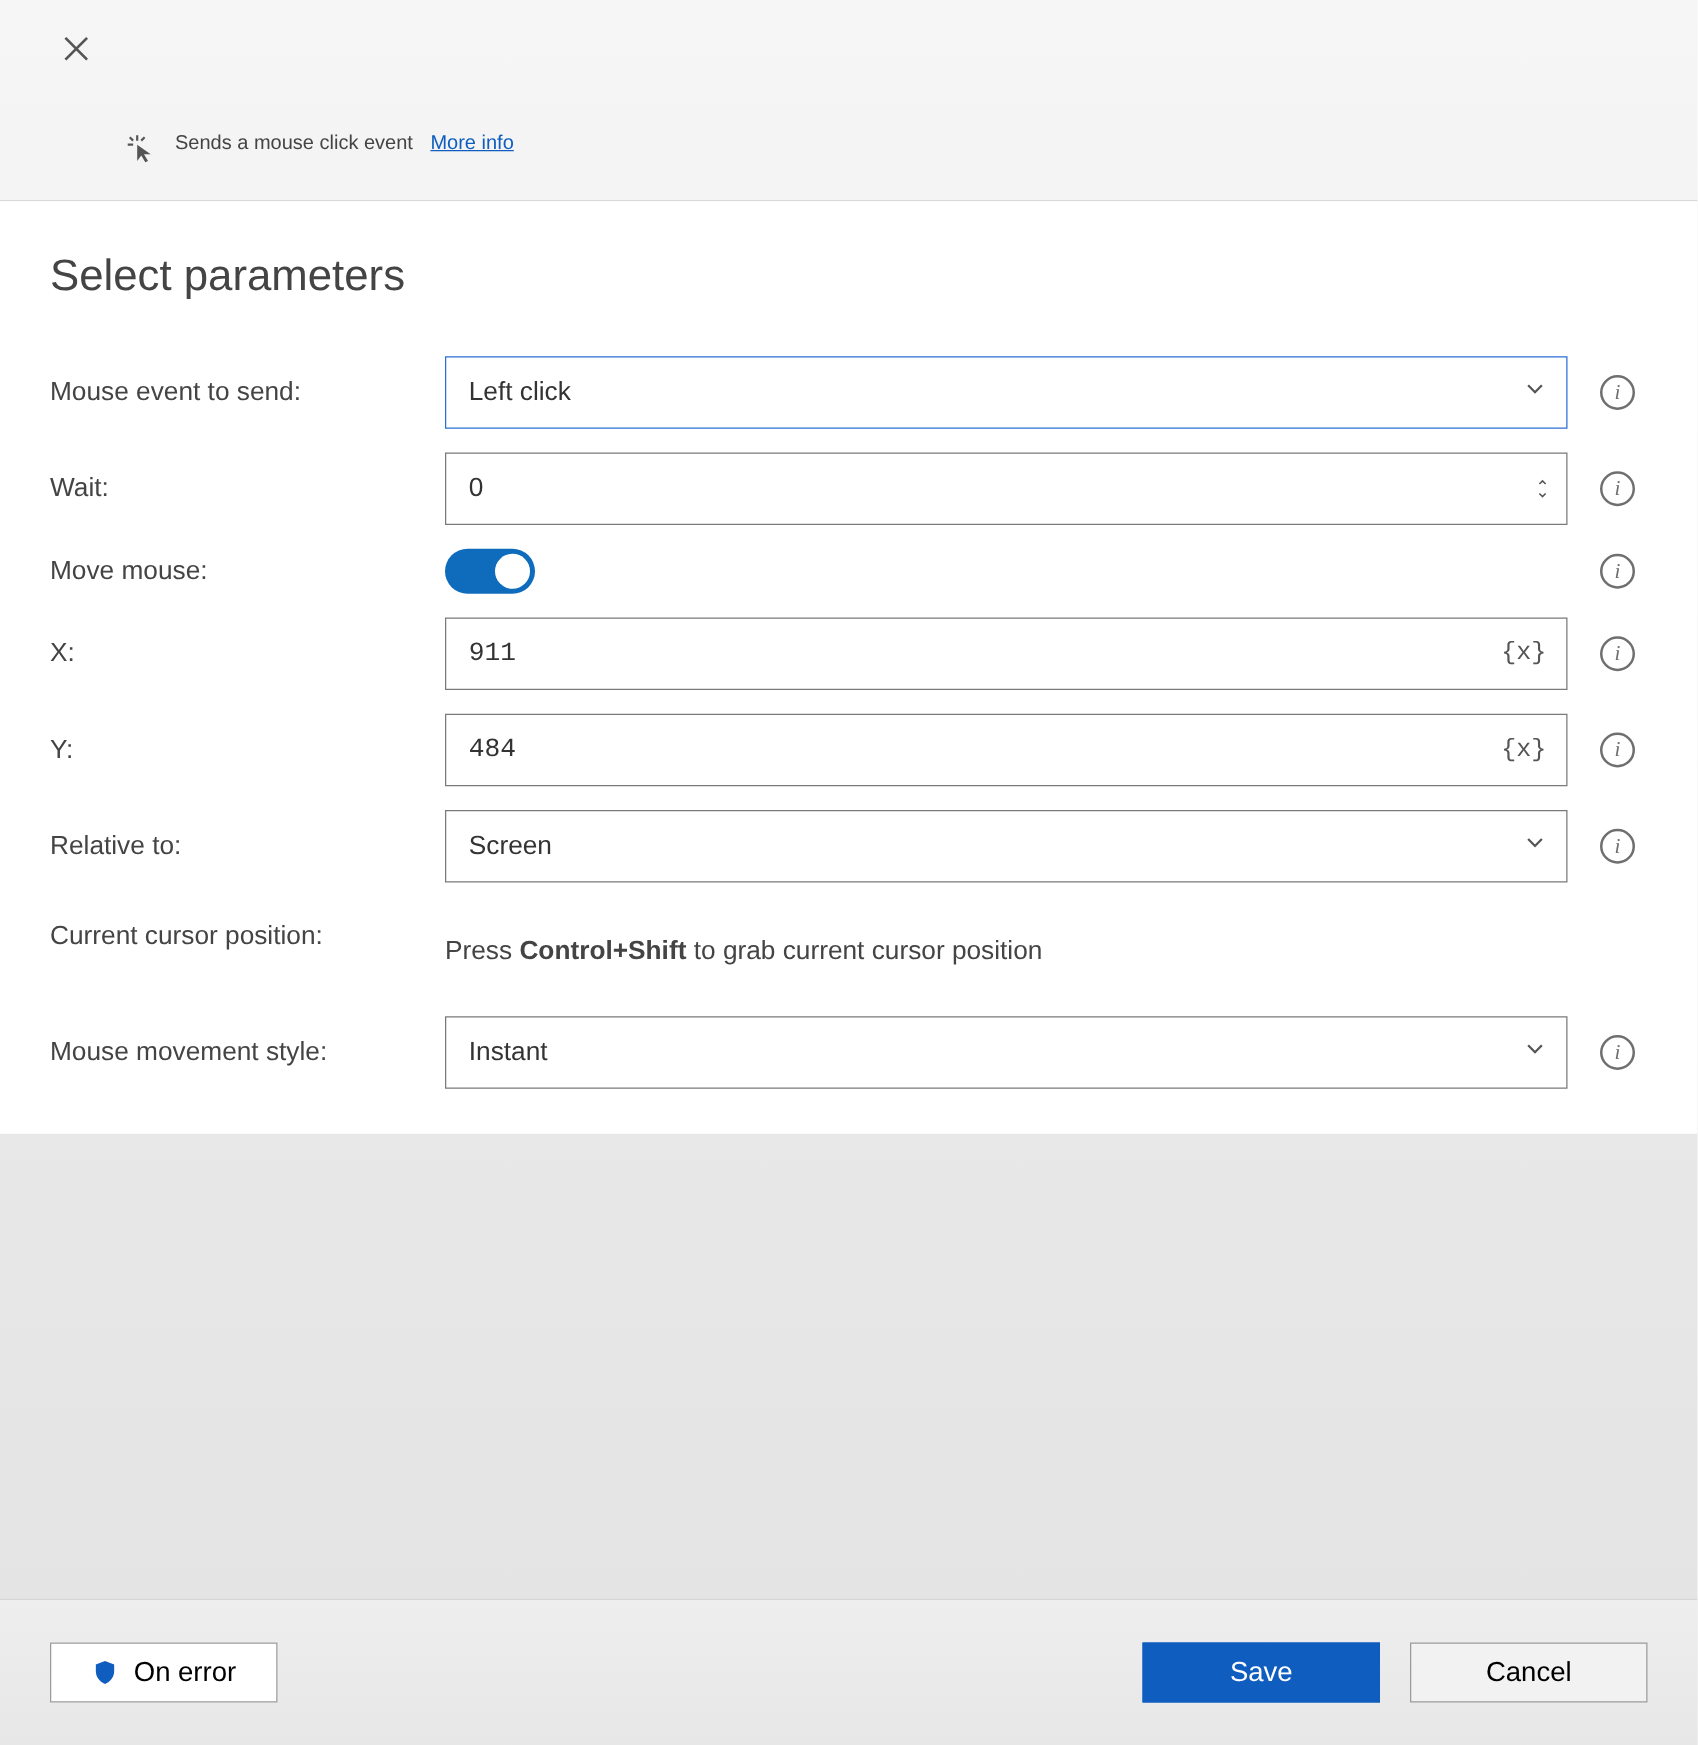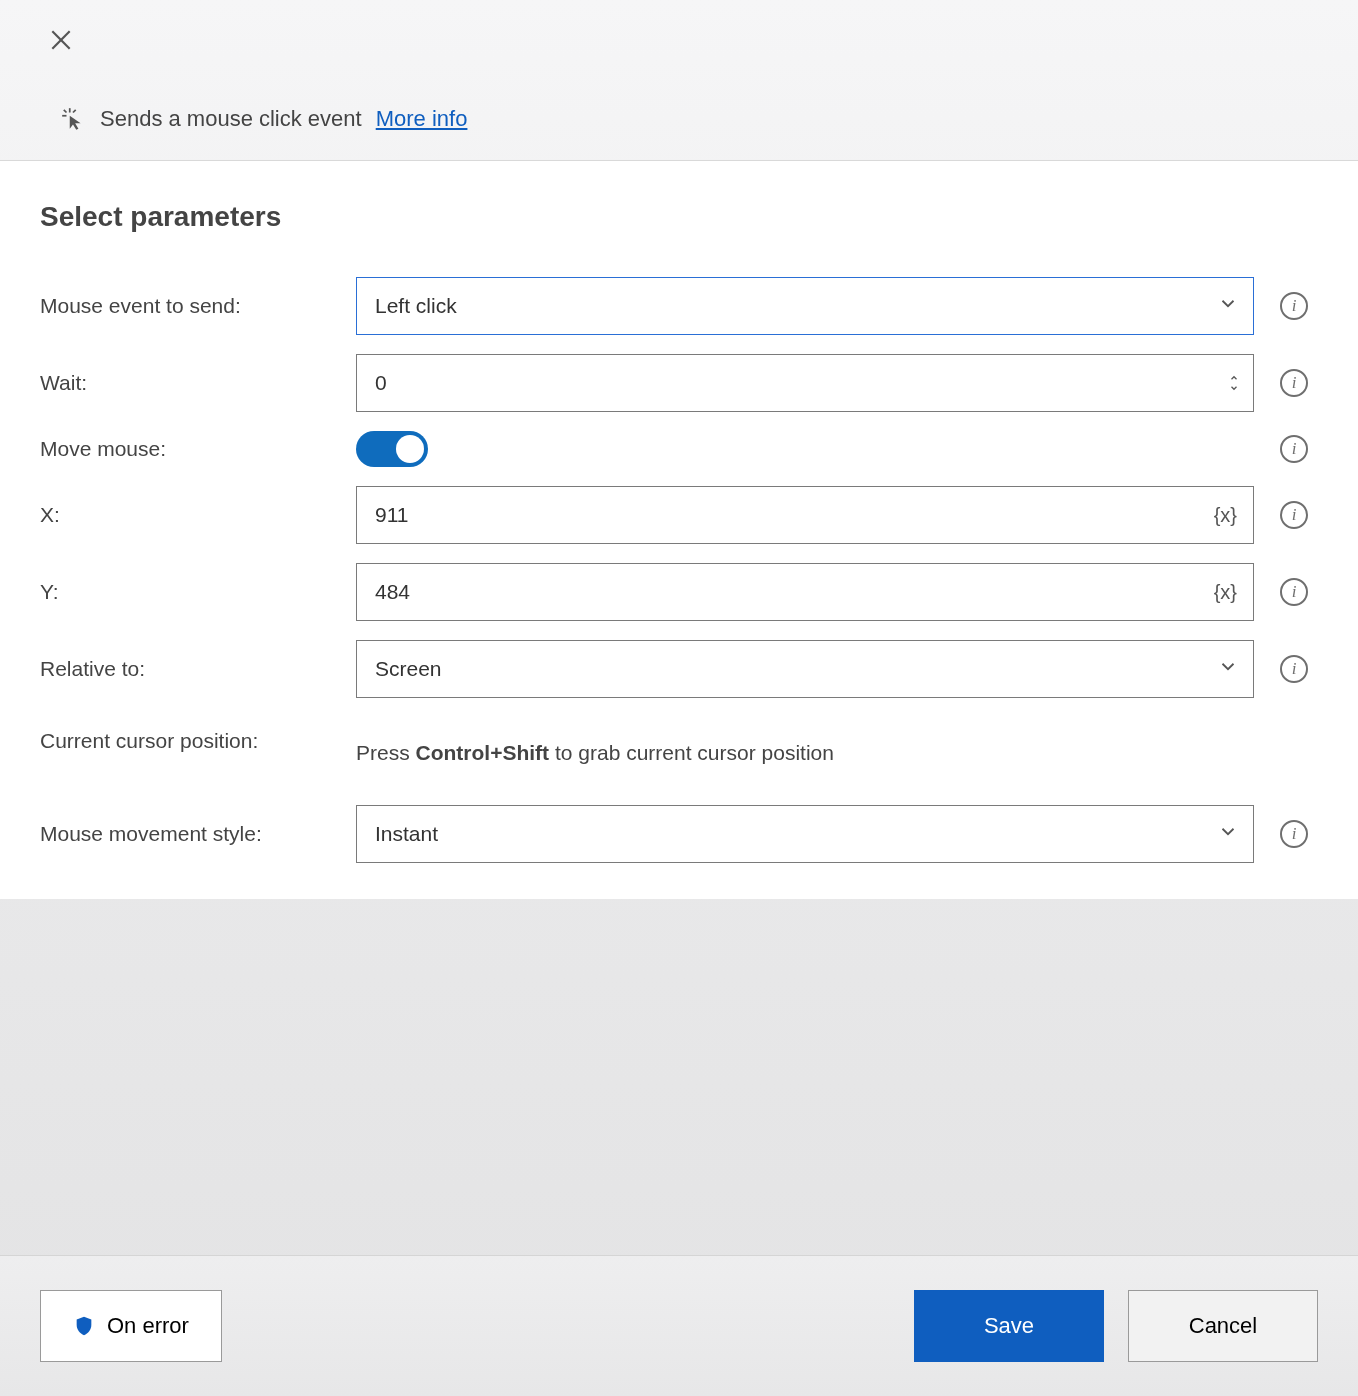--- a/index.html
+++ b/index.html
@@ -30,40 +30,41 @@
     line-height: 1;
     color: #555;
     cursor: pointer;
     padding: 4px 8px;
   }
   .subtitle-row {
     display: flex;
     align-items: flex-start;
     gap: 14px;
     padding: 44px 40px 28px 60px;
-    font-size: 22px;
+    font-size: 16px;
     color: #444;
+    margin-left: 40px;
   }
   .subtitle-row svg { flex: 0 0 auto; }
   .more-info {
     color: #0f5ebf;
     text-decoration: underline;
     cursor: pointer;
   }
 
   .divider { height: 1px; background: #d9d9d9; margin: 0; }
 
   
   .body {
     background: #ffffff;
     padding: 30px 40px 26px 40px;
   }
   .section-title {
-    font-size: 28px;
-    font-weight: 700;
+    font-size: 35px;
+    font-weight: 400;
     color: #444;
     margin: 10px 0 44px 0;
   }
 
   .row {
     display: grid;
     grid-template-columns: 300px 1fr 48px;
     align-items: center;
     column-gap: 16px;
     margin-bottom: 19px;
@@ -91,21 +92,21 @@
   .select .chev, .numinput .spin {
     position: absolute;
     right: 14px;
     top: 50%;
     transform: translateY(-50%);
     color: #555;
   }
   .numinput .spin { right: 12px; font-size: 14px; line-height: 10px; text-align: center; }
   .numinput .spin div { cursor: pointer; }
 
-  .textinput { padding-right: 112px; }
+  .textinput { padding-right: 112px; font-family: Liberation Mono, monospace; }
   .textinput .varbtn {
     position: absolute;
     right: 10px;
     top: 50%;
     transform: translateY(-50%);
     font-size: 20px;
     color: #555;
     cursor: pointer;
     padding: 4px 6px;
   }
@@ -151,21 +152,21 @@
     position: absolute;
     left: 0; right: 0; bottom: 0;
     border-top: 1px solid #d5d5d5;
     padding: 34px 40px;
     display: flex;
     justify-content: space-between;
     align-items: center;
     background: linear-gradient(#eeeeef, #e7e7e8);
   }
   .btn {
-    height: 72px;
+    height: 48px;
     padding: 17px 32px;
     font-size: 22px;
     display: inline-flex;
     align-items: center;
     justify-content: center;
     gap: 12px;
     border: 1px solid #9a9a9a;
     background: #fafafa;
     cursor: pointer;
   }

